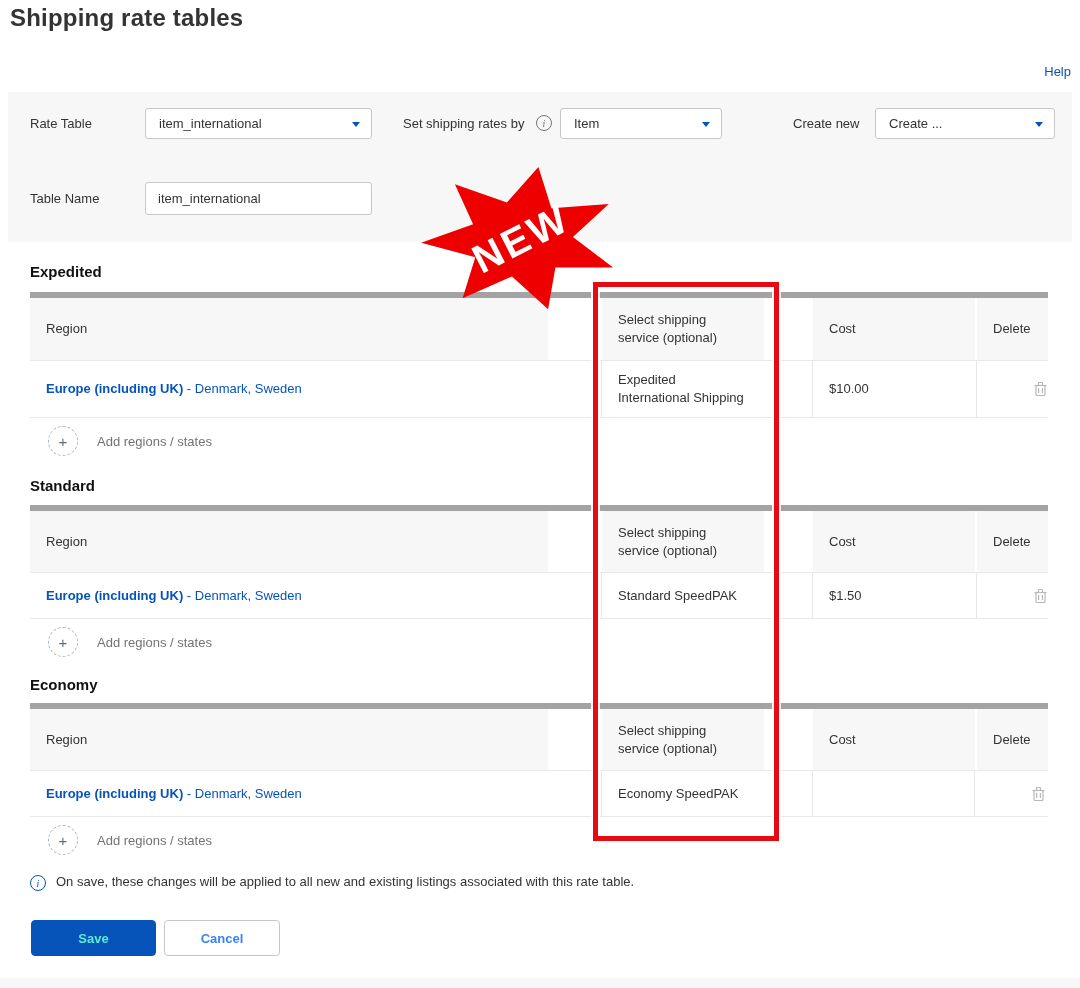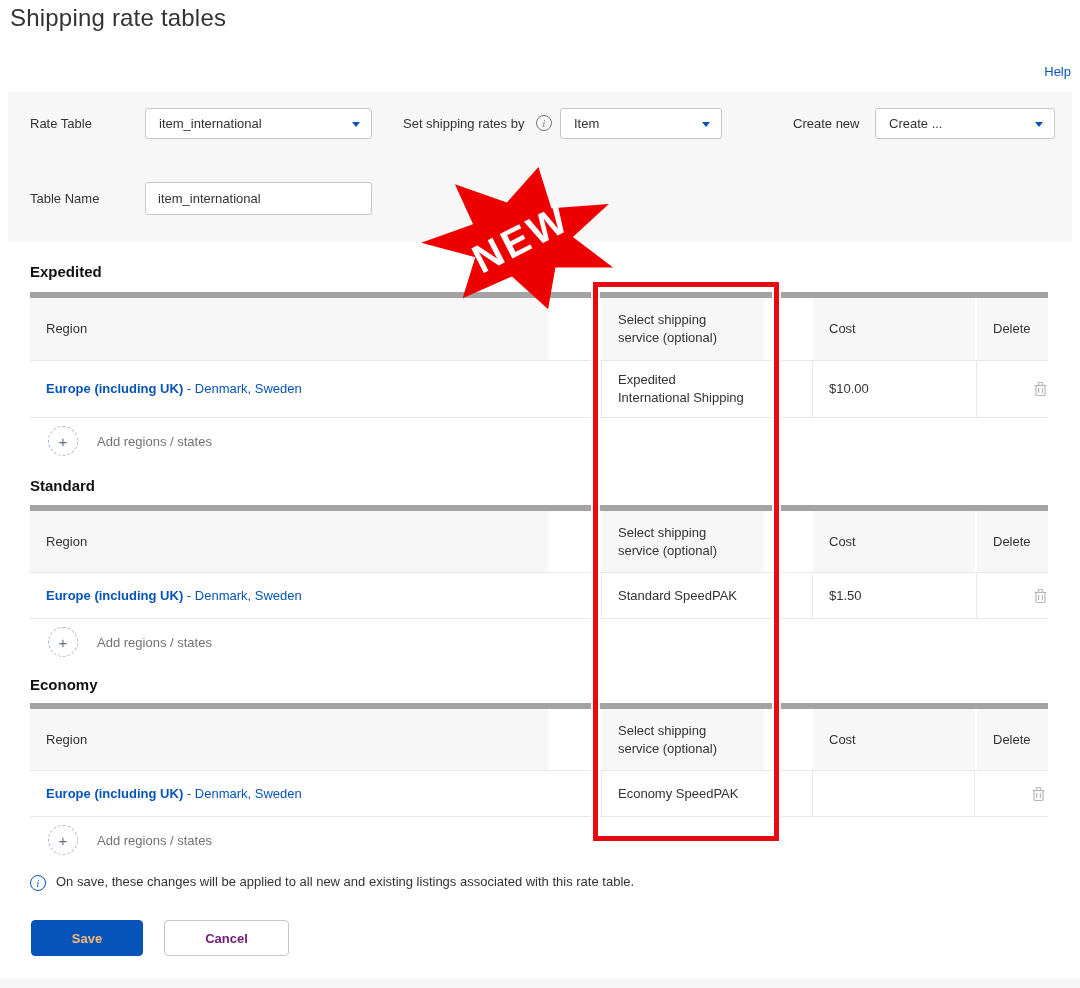--- a/index.html
+++ b/index.html
@@ -1,19 +1,19 @@
 <!DOCTYPE html>
 <html><head>
 <meta charset="utf-8">
 <style>
   * { margin:0; padding:0; box-sizing:border-box; }
   body { font-family:"Liberation Sans", "DejaVu Sans", sans-serif; background:#fff; }
   .stage { position:relative; width:1080px; height:988px; background:#fff; overflow:hidden; }
 
-  .page-title { position:absolute; left:10px; top:4px; font-size:24px; color:#333; font-weight:400; letter-spacing:.2px; }
+  .page-title { position:absolute; left:10px; top:4px; font-size:24px; color:#333; font-weight:700; letter-spacing:.2px; }
   .help-link { position:absolute; right:9px; top:64px; font-size:13px; color:#0654ba; cursor:pointer; }
 
   
   .form-panel { position:absolute; left:8px; top:92px; width:1064px; height:150px; background:#f7f7f7; }
   .form-label { position:absolute; font-size:13px; color:#333; }
   .dropdown { position:absolute; height:31px; background:#fff; border:1px solid #c7c7c7; border-radius:3px;
               display:flex; align-items:center; padding:0 26px 0 13px; font-size:13px; color:#333; cursor:pointer; }
   .caret { position:absolute; right:11px; top:13px; width:0; height:0;
            border-left:4px solid transparent; border-right:4px solid transparent; border-top:5px solid #0654ba; }
   .text-input { position:absolute; height:33px; background:#fff; border:1px solid #c7c7c7; border-radius:3px;
@@ -48,22 +48,22 @@
 
   
   .new-badge { position:absolute; left:411px; top:159px; width:220px; height:160px; z-index:6; }
 
   
   .footer-note { position:absolute; left:30px; top:874px; display:flex; align-items:flex-start; }
   .footer-note .info-icon { position:static; border-color:#0654ba; color:#0654ba; background:#fff; flex:0 0 auto; margin-top:1px; }
   .note-text { margin-left:10px; font-size:13px; color:#333; }
   .btn { position:absolute; top:920px; height:36px; border-radius:4px; font-size:13px; font-weight:bold;
          display:flex; align-items:center; justify-content:center; cursor:pointer; font-family:"Liberation Sans", sans-serif; }
-  .btn-save { left:31px; width:112px; background:#0654ba; color:#fdba74; border:1px solid #0654ba; }
-  .btn-cancel { left:164px; width:125px; background:#fff; color:#701a75; border:1px solid #c7c7c7; }
+  .btn-save { left:31px; width:125px; background:#0654ba; color:#5eead4; border:1px solid #0654ba; }
+  .btn-cancel { left:164px; width:116px; background:#fff; color:#3b82f6; border:1px solid #c7c7c7; }
   .bottom-strip { position:absolute; left:0; top:978px; width:1080px; height:10px; background:#f7f7f7; }
 </style>
 </head>
 <body>
 
 <div class="stage">
 
   <div class="page-title">Shipping rate tables</div>
   <a class="help-link">Help</a>
 

